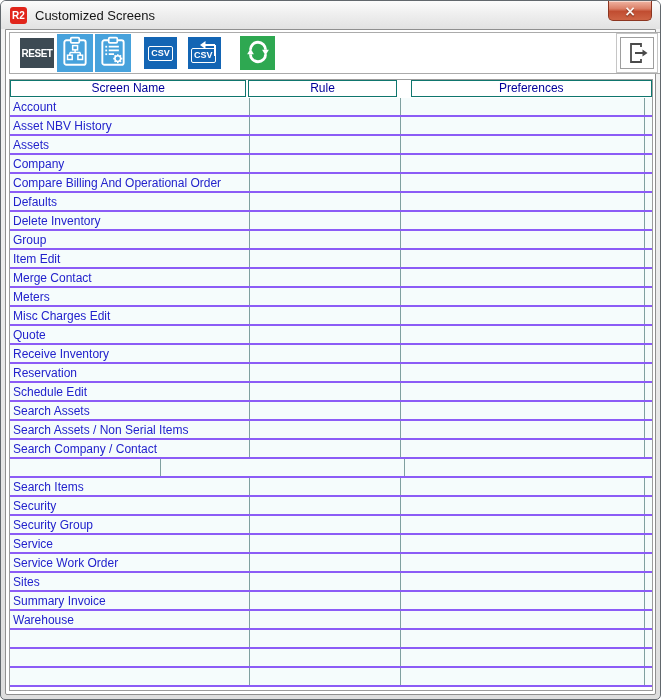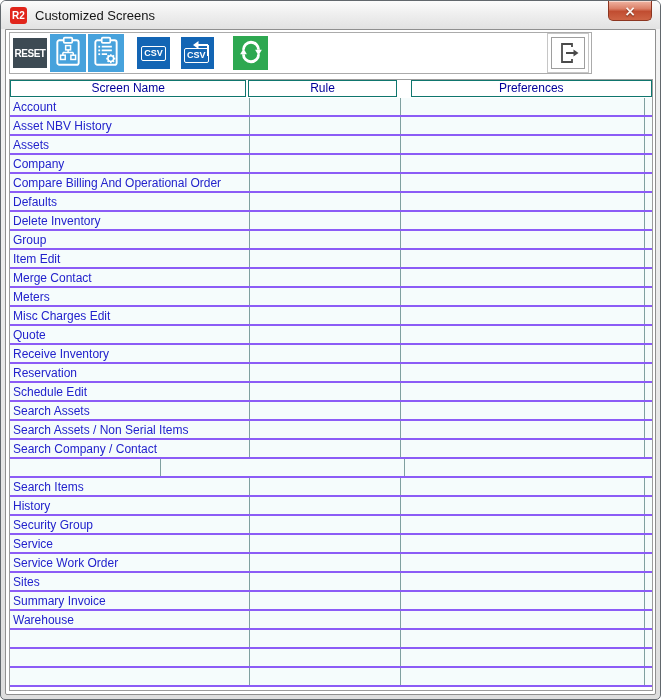--- a/index.html
+++ b/index.html
@@ -34,23 +34,23 @@
     font-family:"DejaVu Sans","Liberation Sans",sans-serif;
   }
   
   .content{
     position:absolute;left:4px;top:28px;width:651px;height:666px;
     box-sizing:border-box;background:#fff;border:1px solid #8F8F8F;
     border-radius:0 0 2px 2px;
   }
   
   .toolbar{
-    position:absolute;left:3px;top:2px;width:583px;height:42px;
+    position:absolute;left:3px;top:2px;width:652px;height:42px;
     box-sizing:border-box;border:1px solid #ABABAB;background:#fff;
-    display:flex;align-items:center;padding-left:3px;
+    display:flex;align-items:center;padding-left:10px;
   }
   .tb-btn{
     border:none;padding:0;margin:0;display:flex;align-items:center;
     justify-content:center;cursor:default;position:relative;
     font-family:"Liberation Sans",sans-serif;
   }
   .tb-btn.reset{width:34px;height:30px;background:#3D4A53;color:#fff;
     font-size:10px;font-weight:bold;letter-spacing:-0.5px;margin-right:3px;}
   .tb-btn.clip{width:36px;height:38px;background:#47A2DC;margin-right:2px;}
   .tb-btn.csv{width:33px;height:32px;background:#1365B4;margin-right:11px;}
@@ -291,21 +291,21 @@
           <div class="tr">
             <div class="td c1"></div>
             <div class="td c2"></div>
           </div>
           <div class="tr">
             <div class="td c0">Search Items</div>
             <div class="td c1"></div>
             <div class="td c2"></div>
           </div>
           <div class="tr">
-            <div class="td c0">History</div>
+            <div class="td c0">Security</div>
             <div class="td c1"></div>
             <div class="td c2"></div>
           </div>
           <div class="tr">
             <div class="td c0">Security Group</div>
             <div class="td c1"></div>
             <div class="td c2"></div>
           </div>
           <div class="tr">
             <div class="td c0">Service</div>

